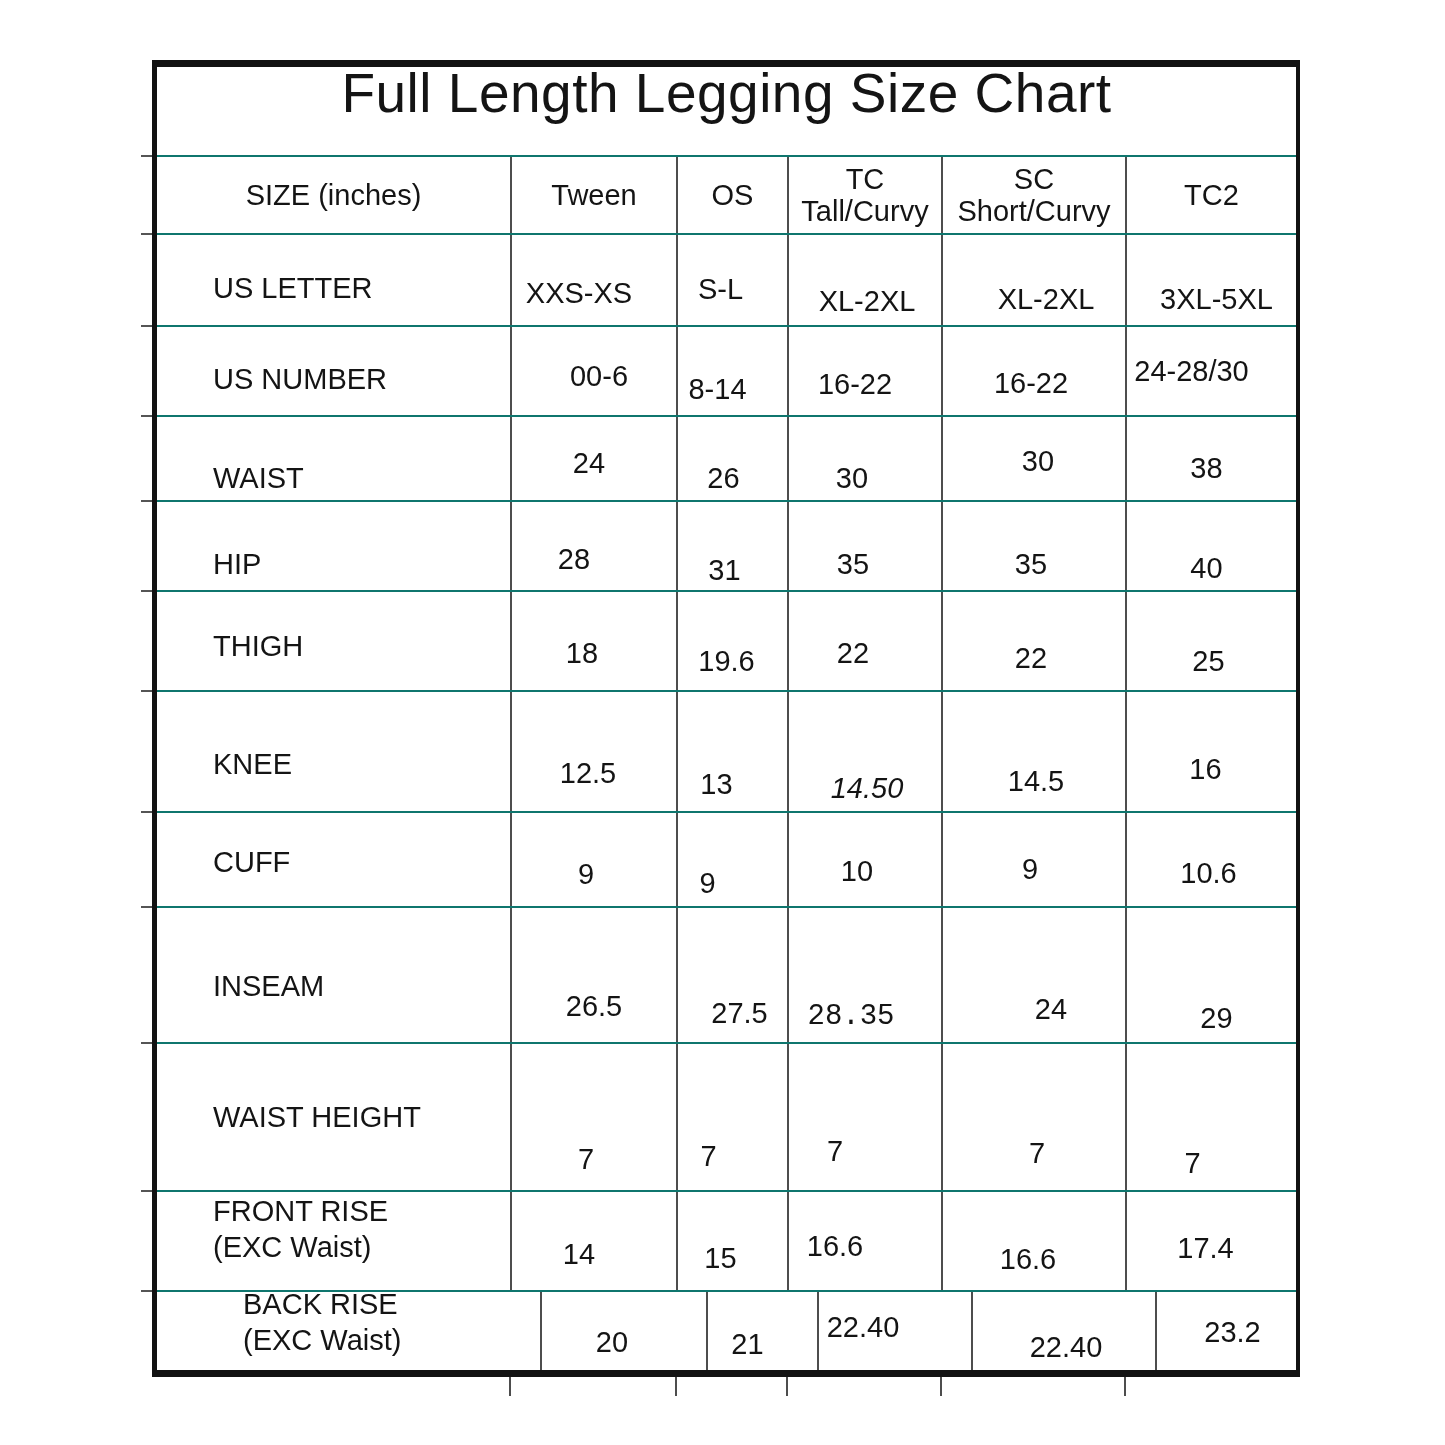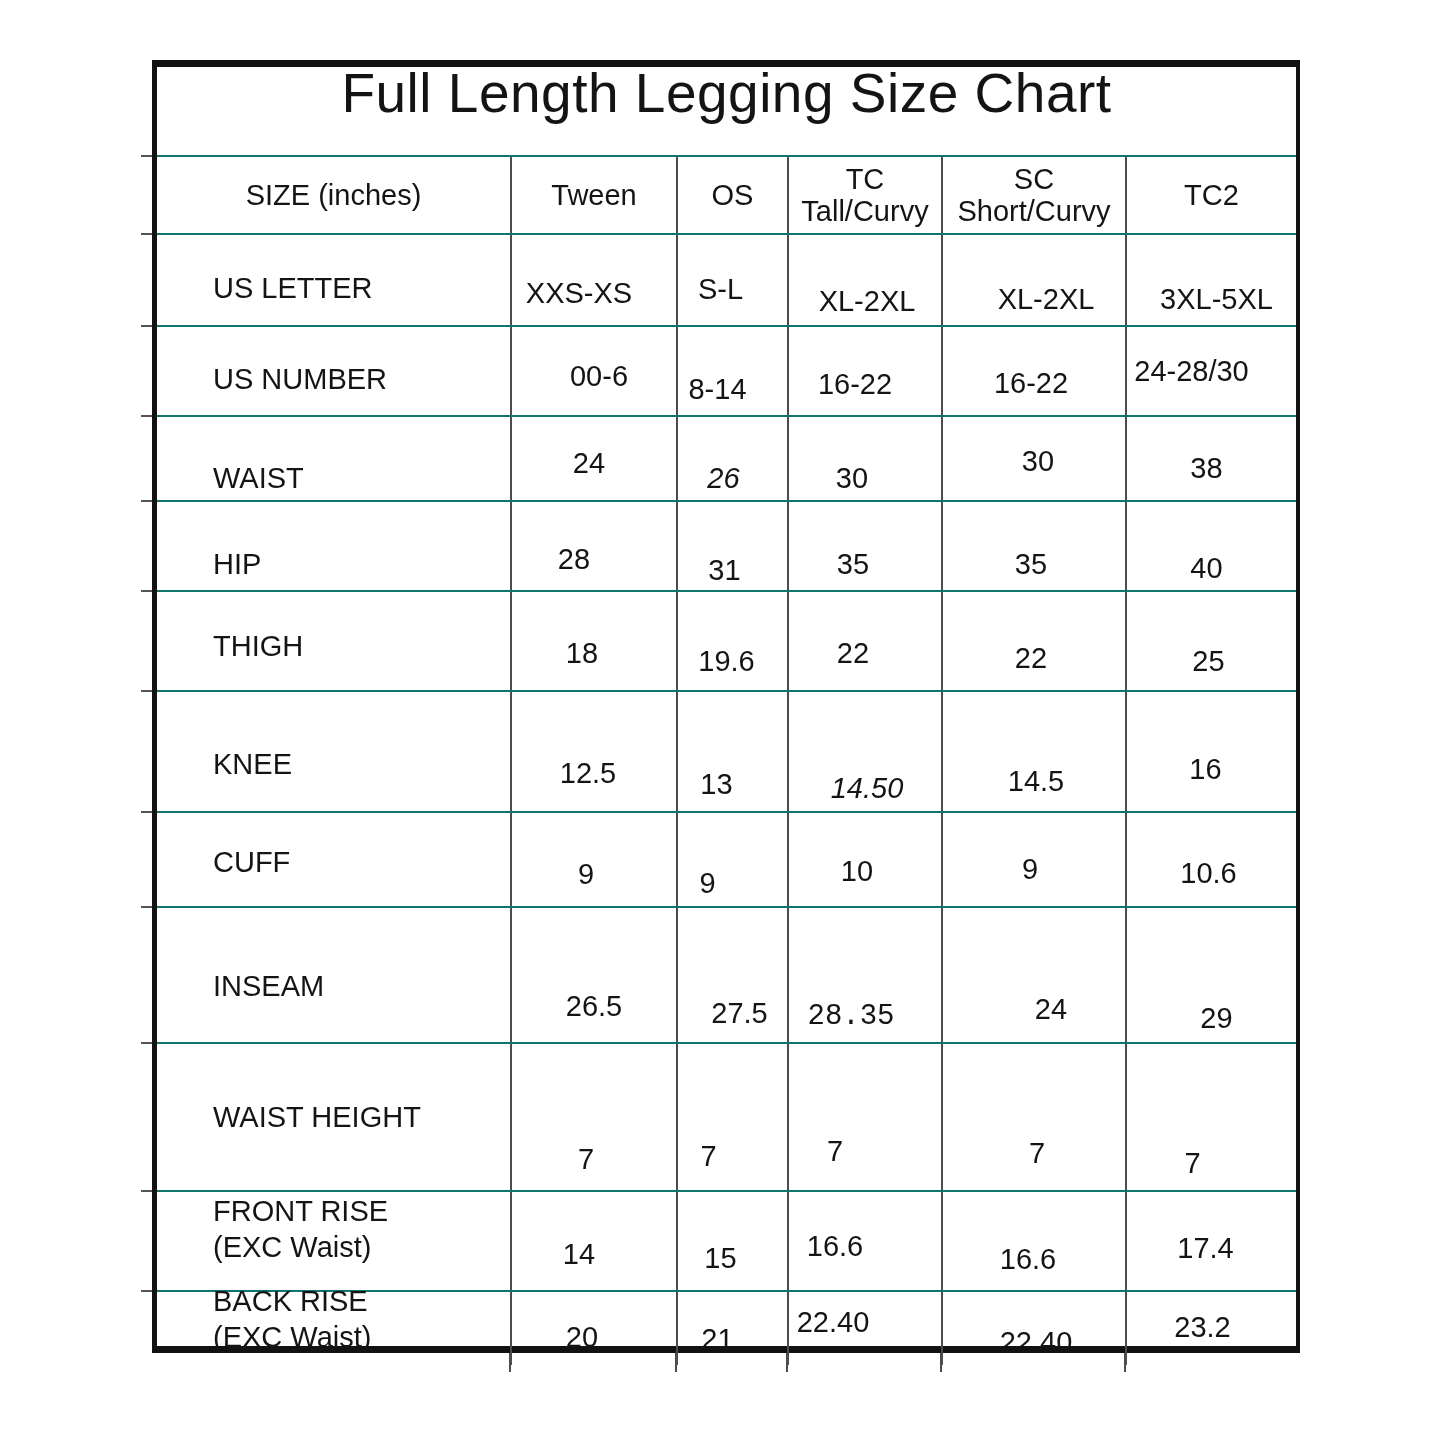--- a/index.html
+++ b/index.html
@@ -164,21 +164,21 @@
             <span style="margin-bottom: 24px; transform: translateX(-20px);">24-28/30</span>
           </div>
         </div>
         <div class="grid-row" style="height: 85px;">
           <div class="tick"></div>
           <div class="cell label-cell" style="transform: translateY(20px);">WAIST</div>
           <div class="cell value-cell">
             <span style="margin-bottom: 17px; transform: translateX(-5px);">24</span>
           </div>
           <div class="cell value-cell">
-            <span style="margin-bottom: 2px; transform: translateX(-9px); font-style: italic;">26</span>
+            <span style="margin-bottom: 2px; transform: translateX(-9px);">26</span>
           </div>
           <div class="cell value-cell">
             <span style="margin-bottom: 2px; transform: translateX(-13px);">30</span>
           </div>
           <div class="cell value-cell">
             <span style="margin-bottom: 19px; transform: translateX(4px);">30</span>
           </div>
           <div class="cell value-cell">
             <span style="margin-bottom: 12px; transform: translateX(-5px);">38</span>
           </div>
@@ -310,21 +310,21 @@
           <div class="cell value-cell">
             <span style="margin-bottom: 24px; transform: translateX(-30px);">16.6</span>
           </div>
           <div class="cell value-cell">
             <span style="margin-bottom: 11px; transform: translateX(-6px);">16.6</span>
           </div>
           <div class="cell value-cell">
             <span style="margin-bottom: 22px; transform: translateX(-6px);">17.4</span>
           </div>
         </div>
-        <div class="grid-row" style="height: 56px;">
+        <div class="grid-row" style="height: 80px; padding-left: 30px;">
           <div class="tick"></div>
           <div class="cell label-cell" style="transform: translateY(-9px);">BACK RISE
 (EXC Waist)</div>
           <div class="cell value-cell">
             <span style="margin-bottom: 8px; transform: translateX(-12px);">20</span>
           </div>
           <div class="cell value-cell">
             <span style="margin-bottom: 6px; transform: translateX(-15px);">21</span>
           </div>
           <div class="cell value-cell">

